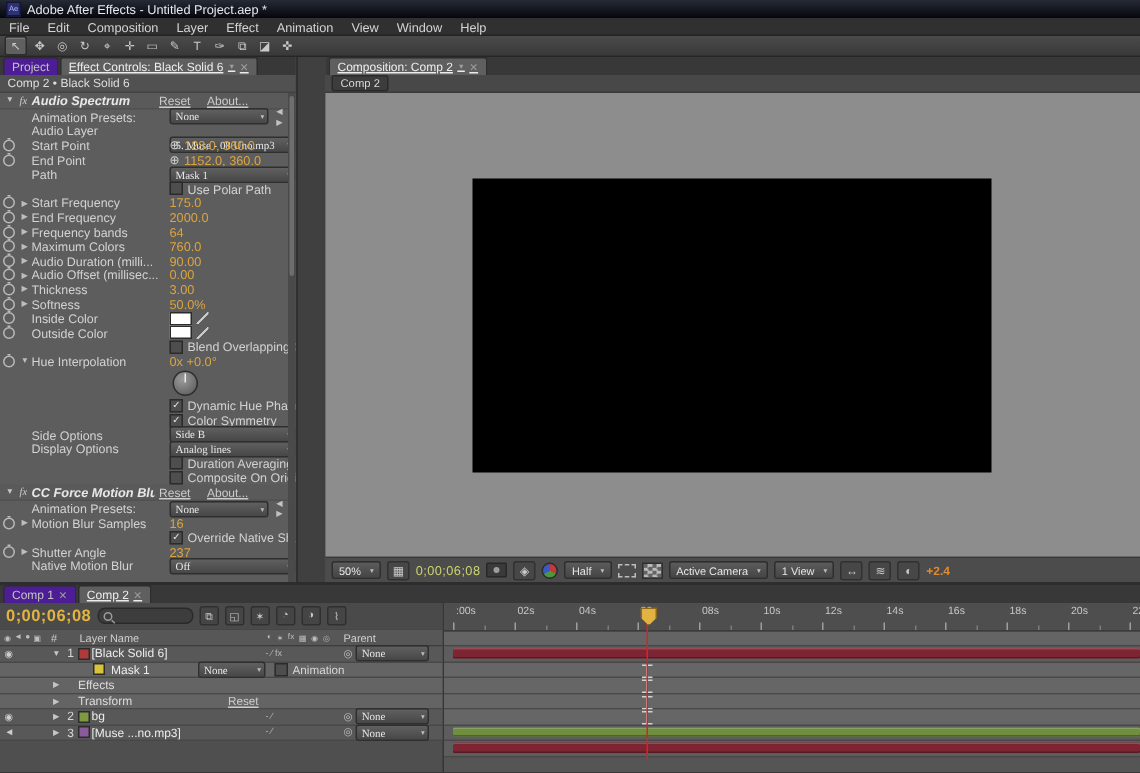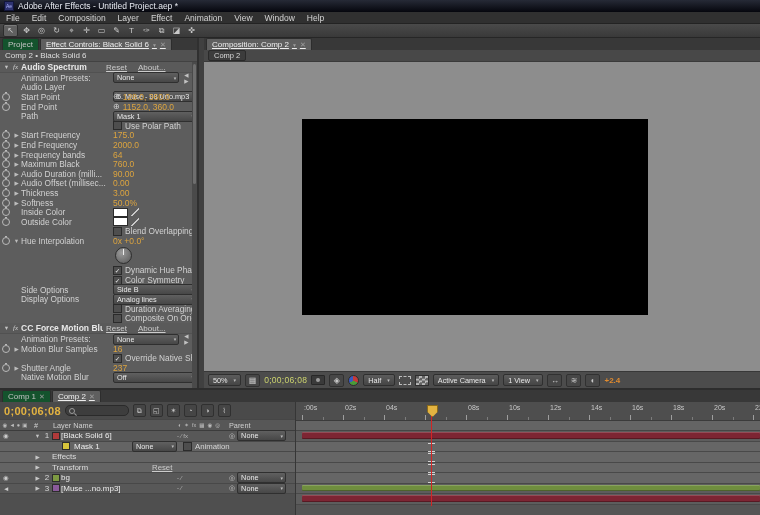--- a/index.html
+++ b/index.html
@@ -14,60 +14,60 @@
            display:flex;align-items:center;font-size:8.5px;color:#d4d4d4;}
   .menu-item{padding:0 6px;cursor:default;}
   .toolbar{position:absolute;top:24px;left:0;right:0;height:13px;background:linear-gradient(#4a4a4a,#393939);
            border-bottom:1px solid #262626;display:flex;align-items:center;gap:2px;padding:0 3px;}
   .tool{width:13px;height:11px;display:flex;align-items:center;justify-content:center;font-size:8px;color:#c9c9c9;border-radius:2px;}
   .tool.active{background:#606060;border:1px solid #2c2c2c;box-shadow:inset 0 1px rgba(255,255,255,.18);}
   
   #main{position:absolute;top:38px;left:0;right:0;height:350px;}
   .tabstrip{height:12px;background:#383838;display:flex;align-items:flex-end;gap:1px;padding:0 2px;}
   .tab{height:11px;display:flex;align-items:center;gap:3px;padding:0 5px;font-size:8px;color:#c2c2c2;
-       background:#14532d;border:1px solid #2d2d2d;border-bottom:none;border-radius:2px 2px 0 0;white-space:nowrap;}
+       background:#4c1d95;border:1px solid #2d2d2d;border-bottom:none;border-radius:2px 2px 0 0;white-space:nowrap;}
   .tab.active{background:#5f5f5f;color:#ededed;text-decoration:underline;}
   .tab-close{color:#9d9d9d;font-size:7px;}
   .tab-arrow{color:#9d9d9d;font-size:5px;}
   
   #effect-panel{position:absolute;left:0;top:0;width:197px;height:100%;background:#5d5d5d;border-right:2px solid #303030;
                 display:flex;flex-direction:column;}
   .ec-breadcrumb{height:11px;line-height:11px;padding:0 5px;font-size:8px;color:#dedede;background:#515151;border-bottom:1px solid #424242;}
   #ec-rows{flex:1;overflow:hidden;background:#5d5d5d;position:relative;}
   .ec-fxheader{height:10px;display:flex;align-items:center;gap:3px;padding-left:3px;background:#5a5a5a;border-bottom:1px solid #515151;}
   .fx-twirl{font-size:5.5px;color:#c4c4c4;width:7px;text-align:center;}
   .fx-badge{font-size:7px;font-style:italic;color:#cfcfcf;font-family:"Liberation Serif",serif;}
-  .fx-name{flex:0 0 82px;font-weight:bold;color:#e8e8e8;font-size:8.5px;white-space:nowrap;overflow:hidden;}
+  .fx-name{flex:0 0 82px;font-weight:bold;color:#e8e8e8;font-size:8.5px;white-space:nowrap;overflow:hidden;font-style:italic;}
   .fx-link{margin-right:8px;color:#cccccc;text-decoration:underline;font-size:8px;cursor:default;}
   .ec-row{height:9.6px;display:flex;align-items:center;}
   .ec-anim{flex:0 0 12px;display:flex;justify-content:center;}
   .ec-twirl{flex:0 0 9px;font-size:5.5px;color:#bdbdbd;text-align:center;}
   .ec-label{flex:0 0 92px;color:#d2d2d2;white-space:nowrap;overflow:hidden;font-size:8.3px;}
   .ec-value{flex:1;display:flex;align-items:center;gap:3px;min-width:0;}
   .gold{color:#dca43f;}
   .dd{height:9px;display:inline-flex;align-items:center;justify-content:space-between;background:linear-gradient(#606060,#474747);
       border:1px solid #2f2f2f;border-radius:2px;padding:0 2px 0 3px;color:#e8e8e8;font-size:7.3px;max-width:88px;cursor:default;}
-  .dd-text{overflow:hidden;white-space:nowrap;text-overflow:ellipsis;}
+  .dd-text{overflow:hidden;white-space:nowrap;text-overflow:ellipsis;font-family:Liberation Serif, serif;}
   .dd-arrow{font-size:5px;color:#bdbdbd;margin-left:3px;}
   .cb{width:7px;height:7px;background:#4e4e4e;border:1px solid #2b2b2b;font-size:6.5px;line-height:7px;color:#ececec;text-align:center;flex:0 0 auto;}
   .cb-label{color:#d2d2d2;font-size:8.3px;white-space:nowrap;}
   .stopwatch{width:6px;height:6px;border:1px solid #b9b9b9;border-radius:50%;position:relative;}
   .stopwatch::before{content:"";position:absolute;top:-2px;left:1.5px;width:2px;height:1px;background:#b9b9b9;}
   .swatch{width:13px;height:7px;background:#ffffff;border:1px solid #2b2b2b;}
   .eyedropper{width:8px;height:8px;background:linear-gradient(135deg,transparent 44%,#c9c9c9 44%,#c9c9c9 60%,transparent 60%);}
   .point-icon{font-size:8px;color:#cfcfcf;line-height:8px;}
   .ec-arrows{font-size:5.5px;color:#c2c2c2;letter-spacing:2px;margin-left:2px;}
   .ec-dialrow{height:20px;display:flex;align-items:center;}
   .dial{margin-left:115px;width:15px;height:15px;border-radius:50%;border:1px solid #2d2d2d;
         background:radial-gradient(circle at 38% 32%,#9c9c9c,#555);position:relative;}
   .dial::after{content:"";position:absolute;left:7px;top:1px;width:1px;height:6px;background:#ededed;}
   .ec-scrollbar{position:absolute;right:0;top:24px;bottom:0;width:5px;background:#4a4a4a;}
   .ec-scrollbar .thumb{position:absolute;top:2px;left:1px;width:3px;height:120px;background:#6e6e6e;border-radius:2px;}
   
-  #comp-panel{position:absolute;left:204px;top:0;right:0;height:100%;background:#555;display:flex;flex-direction:column;}
+  #comp-panel{position:absolute;left:217px;top:0;right:0;height:100%;background:#555;display:flex;flex-direction:column;}
   .comp-nav{height:11px;background:#484848;border-bottom:1px solid #3a3a3a;display:flex;align-items:center;padding:0 4px;}
   .chip{background:#3c3c3c;border:1px solid #2a2a2a;border-radius:2px;color:#d9d9d9;font-size:7.5px;padding:0 5px;height:9px;display:inline-flex;align-items:center;}
   .viewer{flex:1;position:relative;background:#8d8d8d;}
   .frame{position:absolute;left:98px;top:57px;width:346px;height:196px;background:#000;}
   .comp-footer{height:16px;background:#4c4c4c;border-top:1px solid #383838;display:flex;align-items:center;gap:4px;padding:0 4px;font-size:7.5px;}
   .pill{height:10px;display:inline-flex;align-items:center;gap:3px;background:linear-gradient(#5c5c5c,#454545);
         border:1px solid #2f2f2f;border-radius:2px;padding:0 4px;color:#e6e6e6;font-size:7.3px;white-space:nowrap;}
   .icon-btn{width:13px;height:11px;display:flex;align-items:center;justify-content:center;color:#c9c9c9;font-size:8px;
             background:#474747;border:1px solid #313131;border-radius:2px;}
   .tc-comp{color:#ccd46e;font-size:8.5px;letter-spacing:.3px;}
@@ -281,21 +281,21 @@
             <span class="ec-label">Frequency bands</span>
             <span class="ec-value">
               <span class="gold">64</span>
             </span>
           </div>
           <div class="ec-row">
             <span class="ec-anim">
               <span class="stopwatch"></span>
             </span>
             <span class="ec-twirl">▶</span>
-            <span class="ec-label">Maximum Black</span>
+            <span class="ec-label">Maximum Colors</span>
             <span class="ec-value">
               <span class="gold">760.0</span>
             </span>
           </div>
           <div class="ec-row">
             <span class="ec-anim">
               <span class="stopwatch"></span>
             </span>
             <span class="ec-twirl">▶</span>
             <span class="ec-label">Audio Duration (milli...</span>

